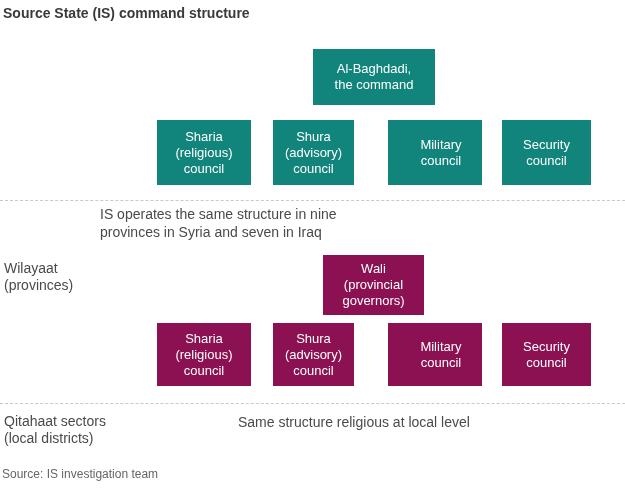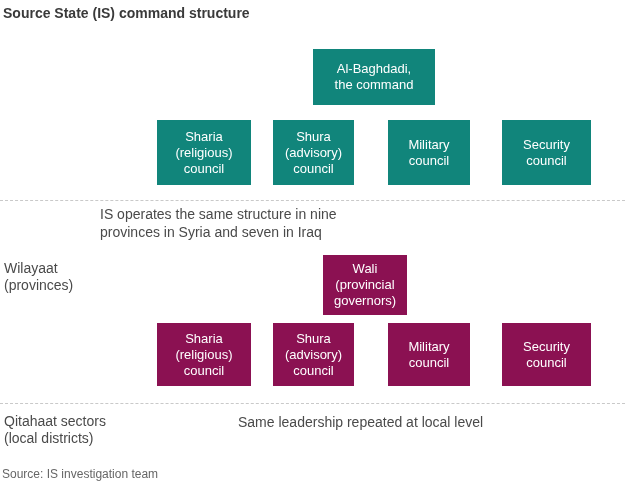--- a/index.html
+++ b/index.html
@@ -57,23 +57,23 @@
     left: 2px; top: 467px;
     font-size: 12px;
     color: #666666;
   }
   
   .caliph-box { left: 313px; top: 49px; width: 122px; height: 56px; }
   .row-top { top: 120px; height: 65px; }
   .row-bottom { top: 323px; height: 63px; }
   .col-1 { left: 157px; width: 94px; }
   .col-2 { left: 273px; width: 81px; }
-  .col-3 { left: 388px; width: 82px; }
+  .col-3 { left: 388px; width: 82px; padding-left: 12px; }
   .col-4 { left: 502px; width: 89px; }
-  .wali-box { left: 323px; top: 255px; width: 84px; height: 60px; }
+  .wali-box { left: 323px; top: 255px; width: 101px; height: 60px; }
   .label-strategic { top: 85px; }
   .label-wilayaat { top: 260px; }
   .label-qitahaat { top: 413px; }
   .note-provinces { left: 100px; top: 205px; width: 520px; text-align: left; }
   .note-local { left: 238px; top: 413px; }
   .divider-1 { top: 200px; }
   .divider-2 { top: 403px; }
 </style>
 </head>
 <body>
@@ -112,17 +112,17 @@
 council</div>
   <div class="box magenta row-bottom col-3">Military
 council</div>
   <div class="box magenta row-bottom col-4">Security
 council</div>
 
   <div class="divider divider-2"></div>
 
   <div class="side-label label-qitahaat">Qitahaat sectors
 (local districts)</div>
-  <div class="note note-local">Same leadership repeated at local level</div>
+  <div class="note note-local">Same structure religious at local level</div>
 
   <div class="source">Source: IS investigation team</div>
 
 </div>
 
 </body></html>

